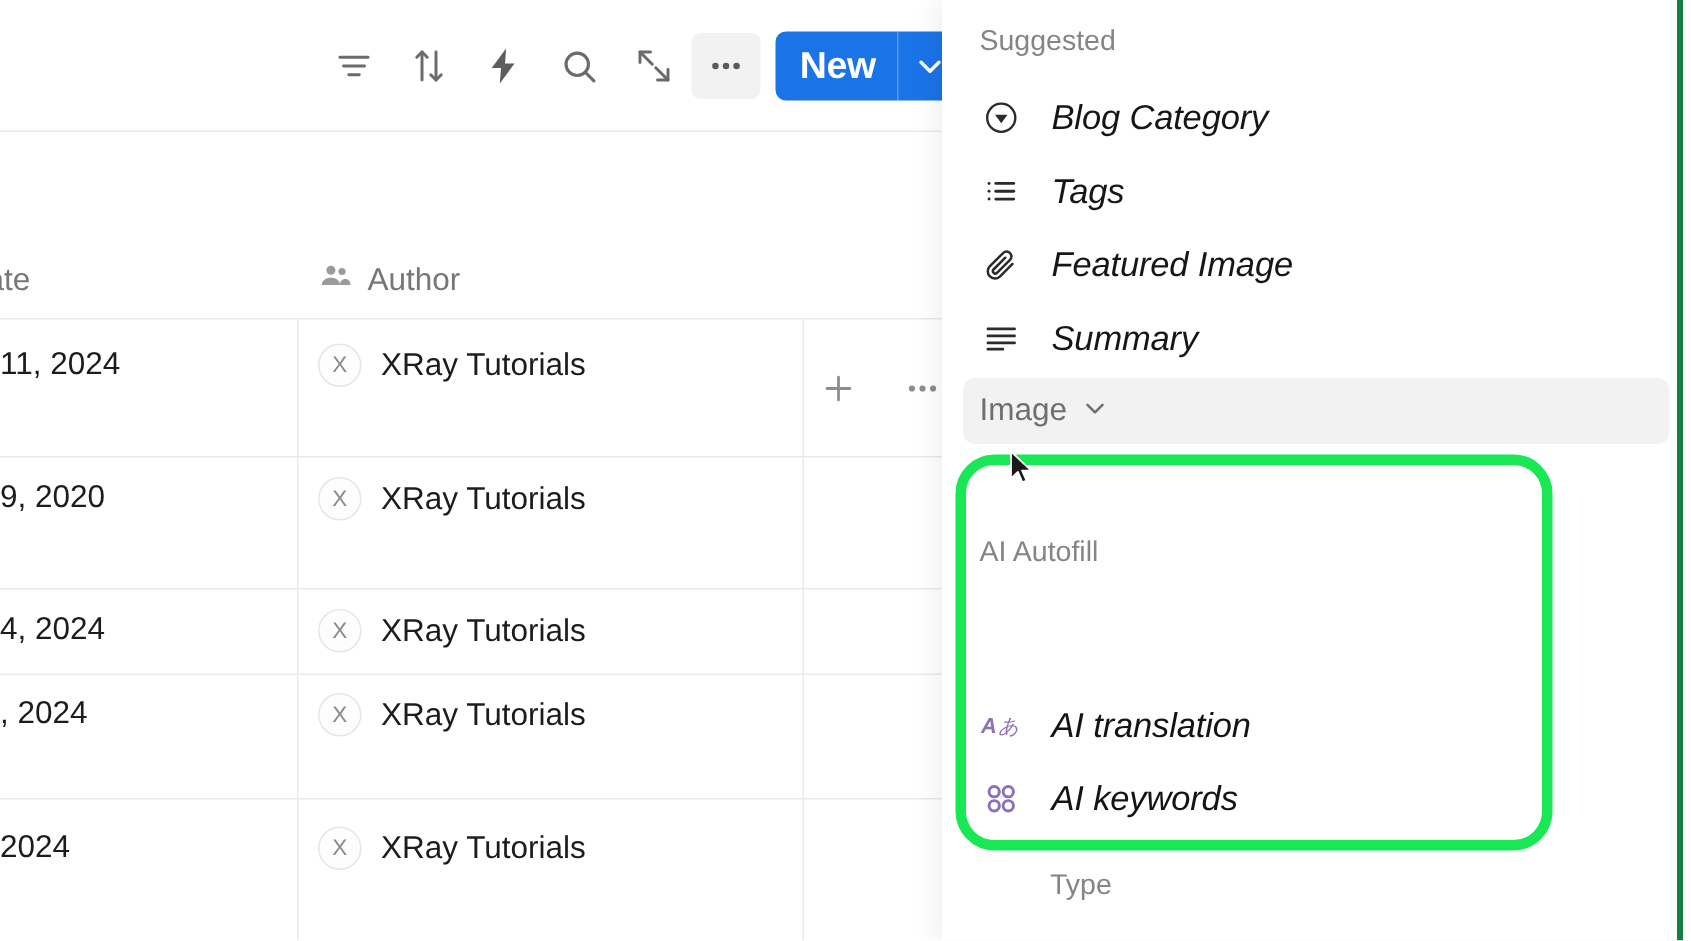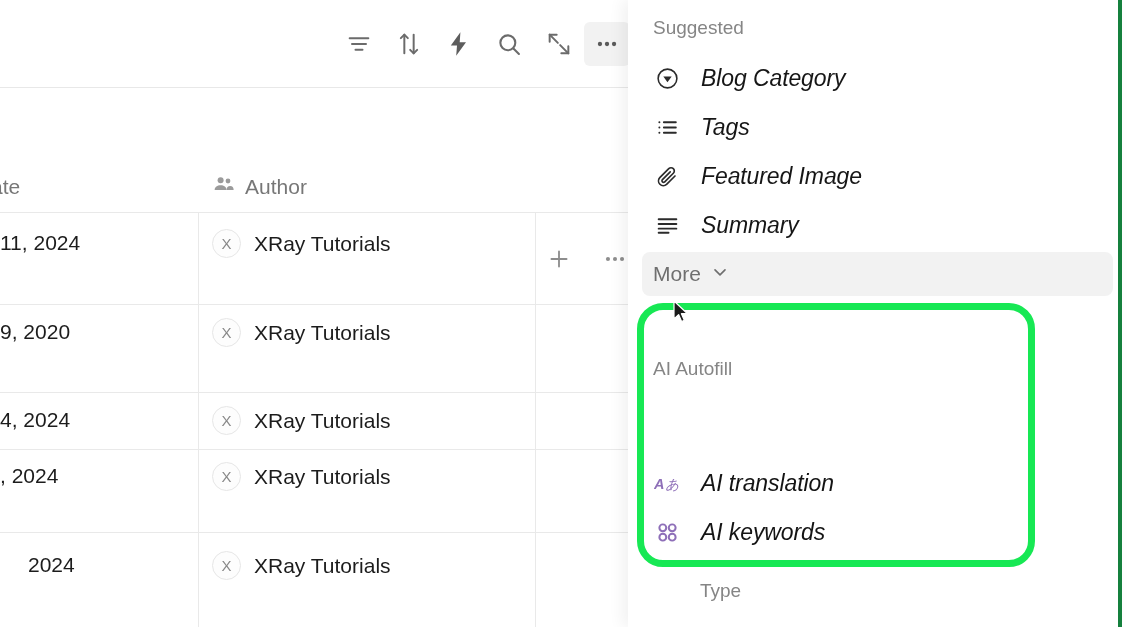--- a/index.html
+++ b/index.html
@@ -165,20 +165,28 @@
       </div>
 
       <div class="tb-btn more-btn">
         <svg width="26" height="26" viewBox="0 0 24 24" fill="#5a5a5a">
           <circle cx="5.5" cy="12" r="2"></circle>
             <circle cx="12" cy="12" r="2"></circle>
             <circle cx="18.5" cy="12" r="2"></circle>
         </svg>
       </div>
 
+      <div class="new-btn">
+        <span class="new-btn-label">New</span>
+        <span class="new-btn-caret">
+          <svg width="24" height="24" viewBox="0 0 24 24" fill="none" stroke="#ffffff" stroke-width="2.3" stroke-linecap="round" stroke-linejoin="round">
+            <polyline points="6,9.5 12,15.5 18,9.5"></polyline>
+          </svg>
+        </span>
+      </div>
 
     </div>
   </div>
 
   <div class="table-wrap">
 
     <div class="th-row">
       <div class="th-cell th-date">
         <span>ion Date</span>
       </div>
@@ -243,21 +251,21 @@
 
     <div>
       <div class="cell-date" style="top:376px;">, 2024</div>
       <div class="cell-author" style="top:374px;">
         <span class="avatar">X</span>
         <span class="author-name">XRay Tutorials</span>
       </div>
     </div>
 
     <div>
-      <div class="cell-date" style="top:465px;padding-left:28px;">2024</div>
+      <div class="cell-date" style="top:465px;">2024</div>
       <div class="cell-author" style="top:463px;">
         <span class="avatar">X</span>
         <span class="author-name">XRay Tutorials</span>
       </div>
     </div>
 
   </div>
 
   <div class="panel">
 
@@ -302,21 +310,21 @@
           <line x1="3.5" y1="6" x2="20.5" y2="6"></line>
           <line x1="3.5" y1="10.5" x2="20.5" y2="10.5"></line>
           <line x1="3.5" y1="15" x2="20.5" y2="15"></line>
           <line x1="3.5" y1="19" x2="13" y2="19"></line>
         </svg>
       </span>
       <span class="menu-text">Summary</span>
     </div>
 
     <div class="more-row">
-      <span class="more-label">More</span>
+      <span class="more-label">Image</span>
       <span>
         <svg width="20" height="20" viewBox="0 0 24 24" fill="none" stroke="#6f6f6f" stroke-width="2" stroke-linecap="round" stroke-linejoin="round">
           <polyline points="6,9.5 12,15.5 18,9.5"></polyline>
         </svg>
       </span>
     </div>
 
     <div class="section-label" style="top:322px;margin-top:36px;">AI Autofill</div>
 
 

